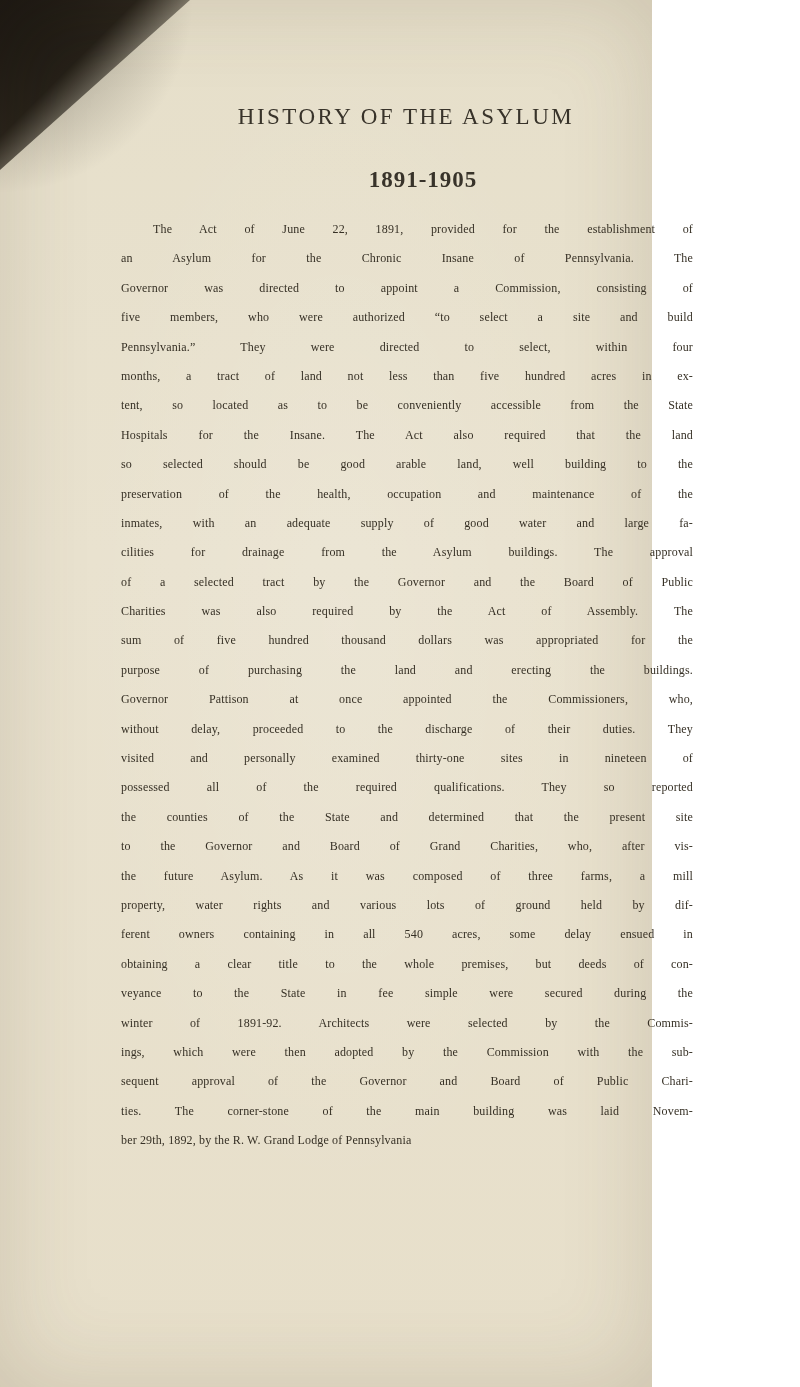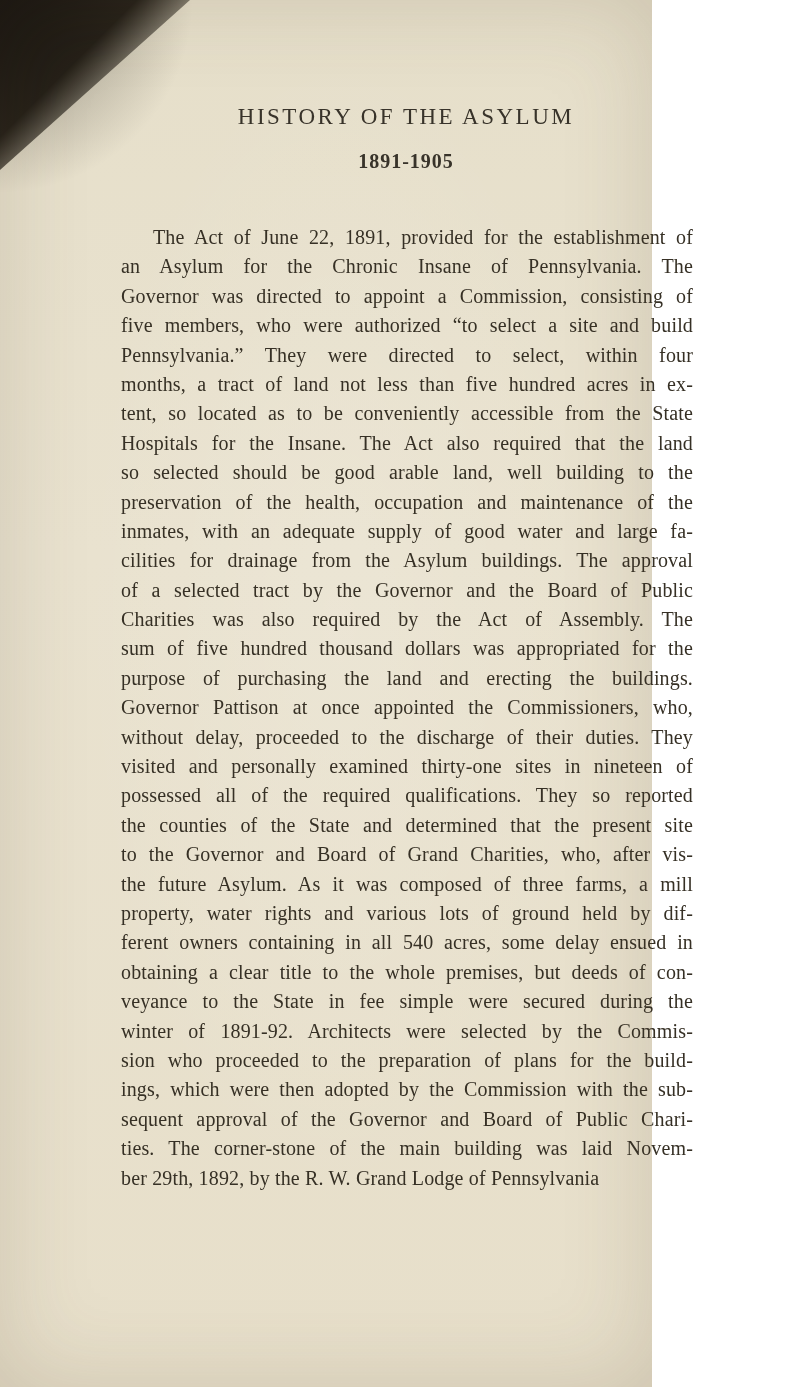--- a/index.html
+++ b/index.html
@@ -57,35 +57,34 @@
     font-size: 23px;
     font-weight: 500;
     letter-spacing: 2.5px;
     color: #38332a;
   }
   .subtitle {
     position: absolute;
     top: 150px;
     left: 120px;
     width: 572px;
-    margin: 0;
+    margin: 17px;
     text-align: center;
-    font-size: 20px;
+    font-size: 23px;
     font-weight: 700;
     letter-spacing: 1px;
     color: #38332a;
   }
   .body-text {
     position: absolute;
     top: 215px;
     left: 121px;
     width: 572px;
-    font-size: 20px;
+    font-size: 12px;
     color: #363025;
-    margin-top: 8px;
   }
   .body-text .line {
     line-height: 29.4px;
     height: 29.4px;
     white-space: nowrap;
     text-align: justify;
     text-align-last: justify;
     letter-spacing: 0.15px;
   }
   .body-text .line.first {
@@ -128,19 +127,18 @@
       <div class="line">visited and personally examined thirty-one sites in nineteen of</div>
       <div class="line">possessed all of the required qualifications. They so reported</div>
       <div class="line">the counties of the State and determined that the present site</div>
       <div class="line">to the Governor and Board of Grand Charities, who, after vis-</div>
       <div class="line">the future Asylum. As it was composed of three farms, a mill</div>
       <div class="line">property, water rights and various lots of ground held by dif-</div>
       <div class="line">ferent owners containing in all 540 acres, some delay ensued in</div>
       <div class="line">obtaining a clear title to the whole premises, but deeds of con-</div>
       <div class="line">veyance to the State in fee simple were secured during the</div>
       <div class="line">winter of 1891-92. Architects were selected by the Commis-</div>
-      <div class="line">sion who proceeded to the preparation of plans for the build-</div>
       <div class="line">ings, which were then adopted by the Commission with the sub-</div>
       <div class="line">sequent approval of the Governor and Board of Public Chari-</div>
       <div class="line">ties. The corner-stone of the main building was laid Novem-</div>
       <div class="line last">ber 29th, 1892, by the R. W. Grand Lodge of Pennsylvania</div>
     </div>
 </div>
 
 </body></html>

